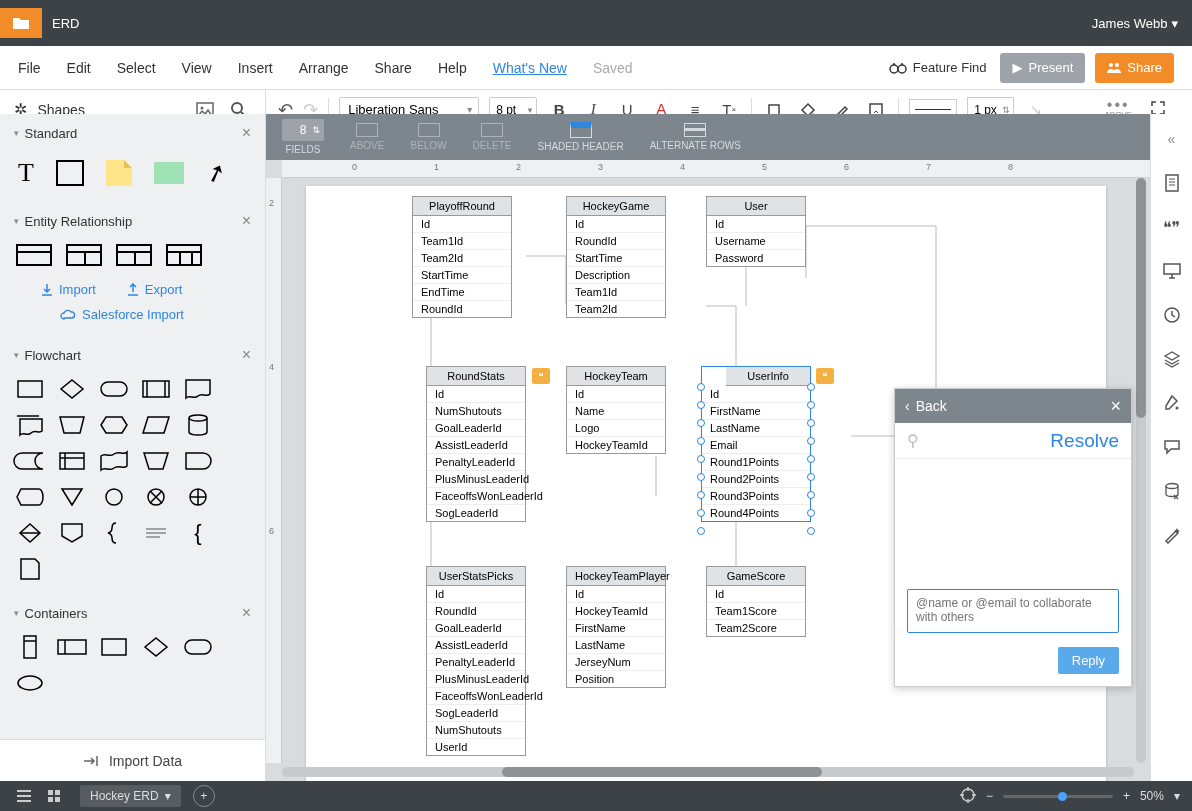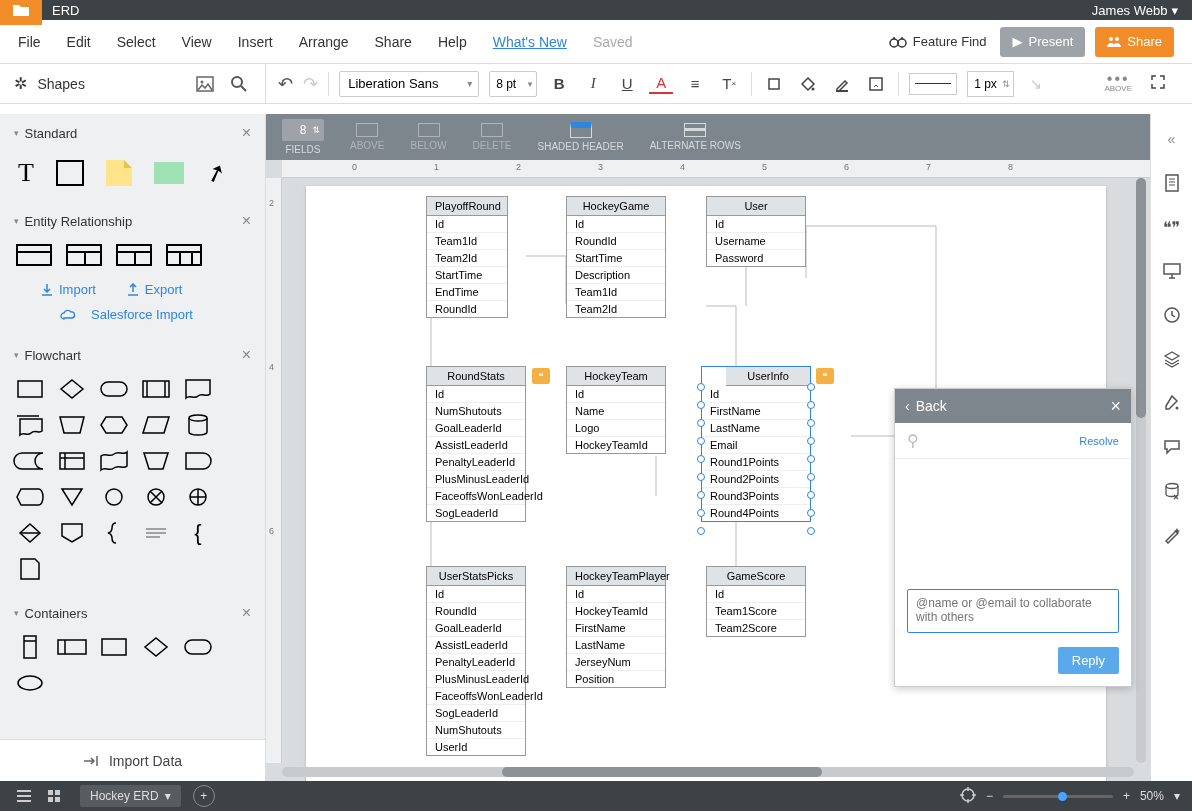--- a/index.html
+++ b/index.html
@@ -1,19 +1,19 @@
 <!DOCTYPE html>
 <html><head>
 <meta charset="utf-8">
 <style>
 * { margin:0; padding:0; box-sizing:border-box; font-family:-apple-system,Helvetica,Arial,sans-serif; }
 html,body { width:1192px; height:811px; overflow:hidden; background:#fff; }
 
 
-.titlebar { height:20px; background:#3c4246; display:flex; align-items:center; color:#fff; font-size:13px; }
+.titlebar { height:46px; background:#3c4246; display:flex; align-items:center; color:#fff; font-size:13px; }
 .titlebar .folder { width:42px; height:30px; background:#f28c28; display:flex; align-items:center; justify-content:center; }
 .titlebar .doc { padding-left:10px; flex:1; }
 .titlebar .user { padding-right:14px; display:flex; align-items:center; gap:4px; cursor:pointer; }
 
 
 .menubar { height:44px; background:#fff; border-bottom:1px solid #ddd; display:flex; align-items:center; padding:0 18px; }
 .menubar .menus { display:flex; gap:26px; font-size:14px; color:#333; }
 .menubar .menus span { cursor:pointer; }
 .menubar .whatsnew { color:#2e86de; text-decoration:underline; }
 .menubar .saved { color:#aaa; }
@@ -73,21 +73,21 @@
 .std-row .note::after { content:""; position:absolute; right:0; top:0; border-left:8px solid #e8c44a; border-top:8px solid #eef0f1; }
 .std-row .blk { width:30px; height:22px; background:#9fe2b6; }
 .std-row .arr { font-size:24px; transform:rotate(-20deg); }
 .er-row { display:flex; gap:14px; padding:4px 16px 10px; }
 .er-row .tbl { width:36px; height:22px; border:2px solid #000; position:relative; }
 .er-row .tbl::before { content:""; position:absolute; left:0; right:0; top:5px; height:2px; background:#000; }
 .er-row .tbl.c2::after,.er-row .tbl.c3::after { content:""; position:absolute; top:7px; bottom:0; width:2px; background:#000; left:50%; }
 .er-row .tbl.c3::after { left:33%; box-shadow:12px 0 0 #000; }
 .er-actions { display:flex; gap:30px; padding:6px 18px 6px 40px; font-size:13px; color:#2e86de; }
 .er-actions span { display:flex; align-items:center; gap:5px; cursor:pointer; }
-.sf-row { padding:4px 18px 14px 60px; font-size:13px; color:#2e86de; display:flex; align-items:center; gap:15px; cursor:pointer; }
+.sf-row { padding:4px 18px 14px 60px; font-size:13px; color:#2e86de; display:flex; align-items:center; gap:6px; cursor:pointer; }
 .import-data { position:absolute; bottom:0; left:0; right:0; height:42px; border-top:1px solid #ddd; background:#fff; display:flex; align-items:center; justify-content:center; gap:10px; font-size:14px; color:#444; cursor:pointer; }
 
 
 .canvas-wrap { position:absolute; left:266px; right:42px; top:114px; bottom:30px; background:#d9dcdf; overflow:hidden; }
 .ruler-h { position:absolute; left:16px; right:0; top:46px; height:18px; background:#eef0f1; border-bottom:1px solid #ccc; font-size:9px; color:#777; }
 .ruler-h span { position:absolute; top:2px; }
 .ruler-v { position:absolute; left:0; top:64px; bottom:18px; width:16px; background:#eef0f1; border-right:1px solid #ccc; font-size:9px; color:#777; }
 .ruler-v span { position:absolute; left:3px; }
 .page { position:absolute; left:40px; top:72px; width:800px; height:660px; background:#fff; box-shadow:0 1px 3px rgba(0,0,0,.2); }
 
@@ -102,21 +102,21 @@
 .note-badge { position:absolute; width:18px; height:16px; background:#f5b042; border-radius:2px; display:flex; align-items:center; justify-content:center; color:#fff; font-size:10px; }
 
 
 .comment-panel { position:absolute; right:60px; top:500px; width:238px; background:#fff; border:1px solid #ccc; box-shadow:0 2px 8px rgba(0,0,0,.2); z-index:10; }
 .comment-panel { top:390px; }
 .cp-head { height:34px; background:#7d868c; color:#fff; display:flex; align-items:center; padding:0 10px; font-size:14px; }
 .cp-head .back { display:flex; align-items:center; gap:6px; cursor:pointer; }
 .cp-head .x { margin-left:auto; font-size:18px; cursor:pointer; }
 .cp-sub { height:36px; display:flex; align-items:center; padding:0 12px; border-bottom:1px solid #eee; }
 .cp-sub .pin { color:#bbb; font-size:16px; }
-.cp-sub .resolve { margin-left:auto; color:#2e86de; font-size:11px; cursor:pointer; }
+.cp-sub .resolve { margin-left:auto; color:#2e86de; font-size:19px; cursor:pointer; }
 .cp-msg { display:flex; gap:8px; padding:10px 12px; font-size:12px; }
 .cp-msg .bubble { background:#fff; border:1px solid #eee; border-radius:3px; padding:8px; flex:1; line-height:1.4; }
 .cp-msg .bubble .mn { color:#d9534f; }
 .cp-msg .av { width:26px; height:26px; background:#9da3a8; color:#fff; font-size:11px; display:flex; align-items:center; justify-content:center; border-radius:2px; }
 .cp-input-wrap { padding:10px 12px 4px; margin-top:120px; }
 .cp-input { width:100%; height:44px; border:1px solid #2e86de; border-radius:2px; padding:6px 8px; font-size:12px; color:#999; resize:none; }
 .cp-foot { display:flex; justify-content:flex-end; padding:6px 12px 12px; }
 .cp-foot .reply { background:#5aa9ea; color:#fff; padding:6px 14px; border-radius:2px; font-size:13px; cursor:pointer; }
 
 
@@ -546,21 +546,21 @@
       <path d="M220 70 H260 V118 H310"></path>
       <path d="M408 70 H440 V120 H440"></path>
       <path d="M125 132 V185 H125"></path>
       <path d="M125 320 V380 H125"></path>
       <path d="M350 270 V310"></path>
       <path d="M400 120 H430 V190 H495 V195"></path>
       <path d="M500 92 V40 H630 V250 H545"></path>
       <path d="M400 230 H430 V395 H440"></path>
     </svg>
 
-    <div class="tablebox" style="left:120px; top:10px; width:82px">
+    <div class="tablebox" style="left:106px; top:10px; width:100px">
       <div class="hdr">PlayoffRound</div>
       <div class="row">Id</div>
       <div class="row">Team1Id</div>
       <div class="row">Team2Id</div>
       <div class="row">StartTime</div>
       <div class="row">EndTime</div>
       <div class="row">RoundId</div>
     </div>
     <div class="tablebox" style="left:260px; top:10px; width:100px">
       <div class="hdr">HockeyGame</div>

